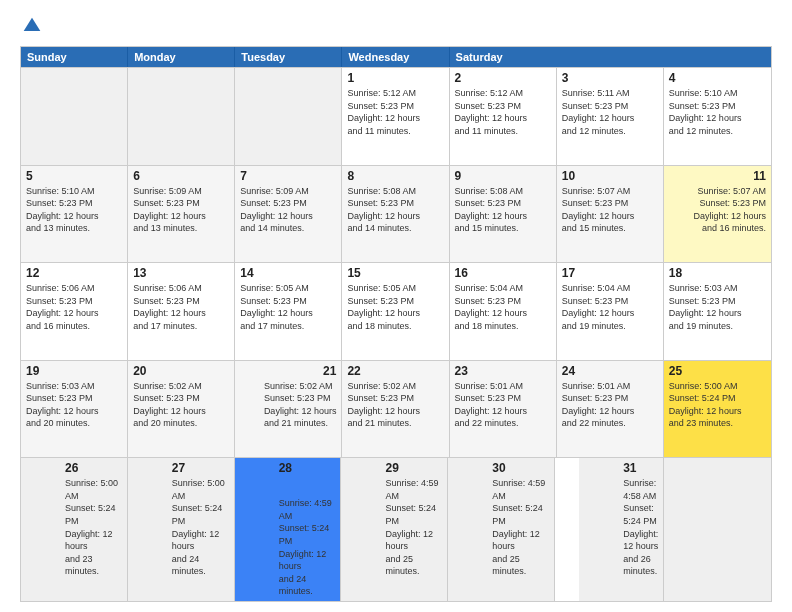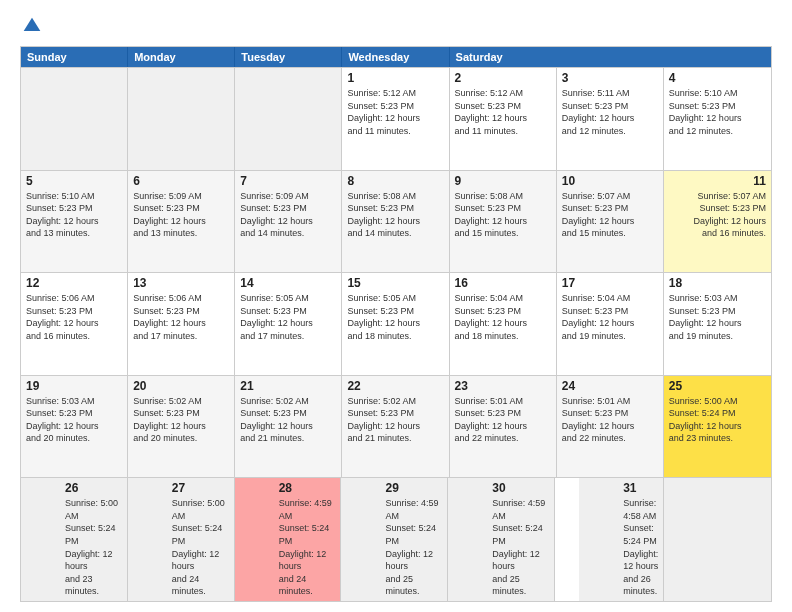--- a/index.html
+++ b/index.html
@@ -297,21 +297,21 @@
 Daylight: 12 hours
 and 20 minutes.</div>
           </div>
           <div class="cal-cell" style="background: rgb(245, 245, 245);">
             <div class="day-num">20</div>
             <div class="day-info" style="white-space: pre-line;">Sunrise: 5:02 AM
 Sunset: 5:23 PM
 Daylight: 12 hours
 and 20 minutes.</div>
           </div>
-          <div class="cal-cell" style="background: rgb(245, 245, 245);">
+          <div class="cal-cell" style="background: rgb(245, 245, 245); align-items: flex-end;">
             <div class="day-num">21</div>
             <div class="day-info" style="white-space: pre-line;">Sunrise: 5:02 AM
 Sunset: 5:23 PM
 Daylight: 12 hours
 and 21 minutes.</div>
           </div>
           <div class="cal-cell" style="background: rgb(245, 245, 245);">
             <div class="day-num">22</div>
             <div class="day-info" style="white-space: pre-line;">Sunrise: 5:02 AM
 Sunset: 5:23 PM
@@ -348,21 +348,21 @@
 Daylight: 12 hours
 and 23 minutes.</div>
           </div>
           <div class="cal-cell" style="background: rgb(239, 239, 239);">
             <div class="day-num">27</div>
             <div class="day-info" style="white-space: pre-line;">Sunrise: 5:00 AM
 Sunset: 5:24 PM
 Daylight: 12 hours
 and 24 minutes.</div>
           </div>
-          <div class="cal-cell" style="background: #fca5a5;">
+          <div class="cal-cell" style="background: #3b82f6; gap: 20px;">
             <div class="day-num">28</div>
             <div class="day-info" style="white-space: pre-line;">Sunrise: 4:59 AM
 Sunset: 5:24 PM
 Daylight: 12 hours
 and 24 minutes.</div>
           </div>
           <div class="cal-cell" style="background: rgb(239, 239, 239);">
             <div class="day-num">29</div>
             <div class="day-info" style="white-space: pre-line;">Sunrise: 4:59 AM
 Sunset: 5:24 PM

